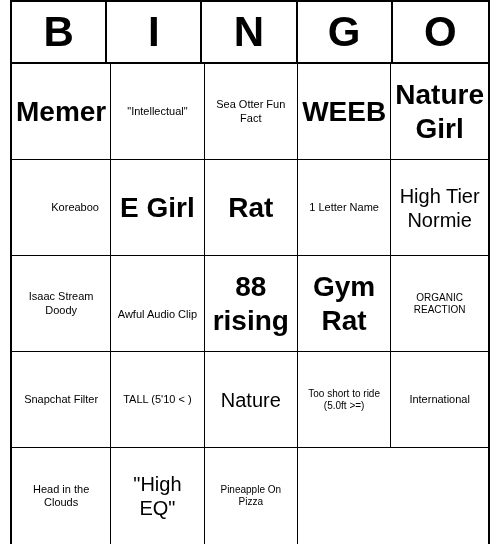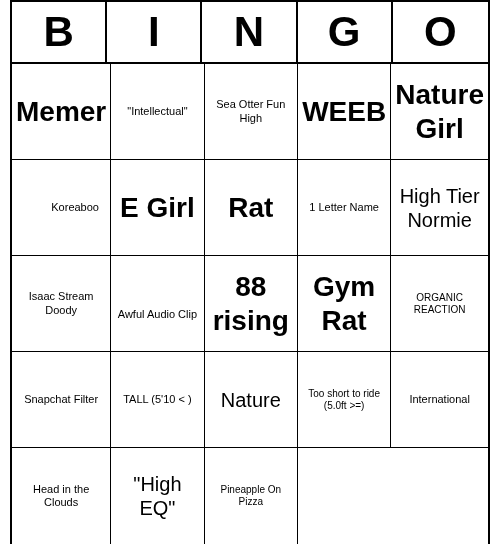--- a/index.html
+++ b/index.html
@@ -87,21 +87,21 @@
       <div class="bingo-header-cell">O</div>
     </div>
   <div class="bingo-grid">
   <div class="bingo-cell">
         <span class="cell-text large" style="white-space: pre-line;">Memer</span>
       </div>
       <div class="bingo-cell">
         <span class="cell-text small" style="white-space: pre-line;">"Intellectual"</span>
       </div>
       <div class="bingo-cell">
-        <span class="cell-text small" style="white-space: pre-line;">Sea Otter Fun High</span>
+        <span class="cell-text small" style="white-space: pre-line;">Sea Otter Fun Fact</span>
       </div>
       <div class="bingo-cell">
         <span class="cell-text large" style="white-space: pre-line;">WEEB</span>
       </div>
       <div class="bingo-cell">
         <span class="cell-text large" style="white-space: pre-line;">Nature Girl</span>
       </div>
       <div class="bingo-cell">
         <span class="cell-text small" style="white-space: pre-line; margin-left: 28px;">Koreaboo</span>
       </div>

